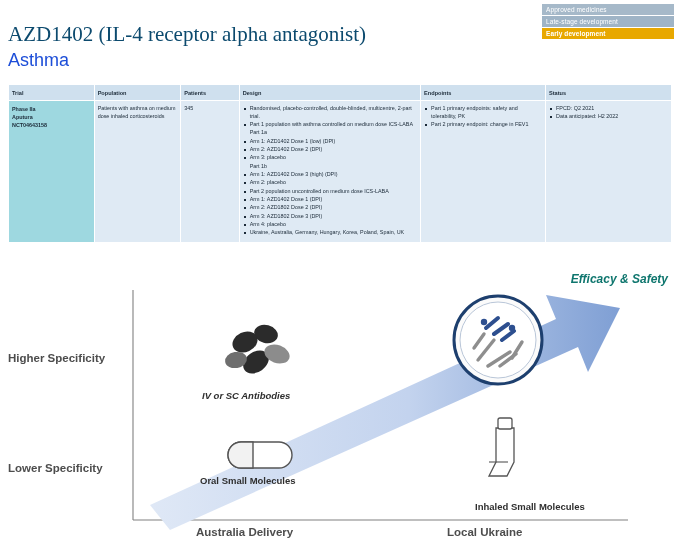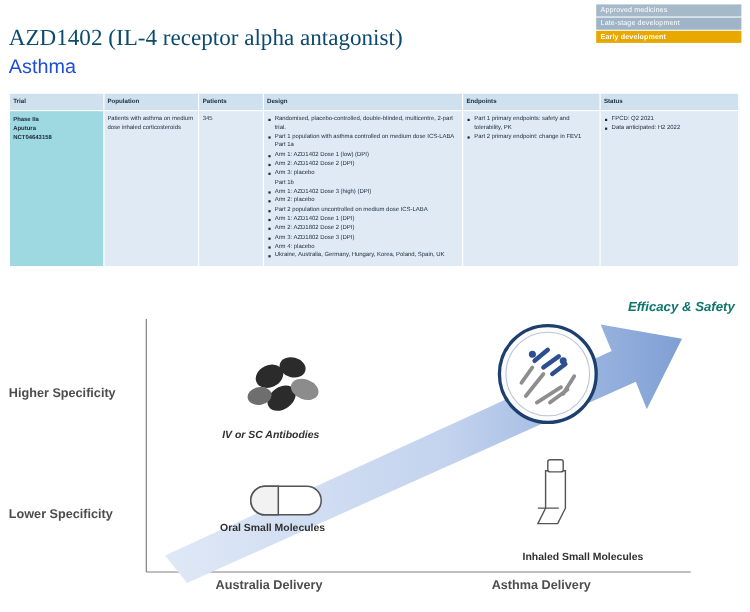--- a/index.html
+++ b/index.html
@@ -296,18 +296,18 @@
       <circle cx="484" cy="60" r="3.2" fill="#2d4f8f"></circle>
       <circle cx="512" cy="66" r="3.2" fill="#2d4f8f"></circle>
     </g>
   </svg>
 
   <div class="efficacy">Efficacy &amp; Safety</div>
 
   <div class="fig-label lbl-higher">Higher Specificity</div>
   <div class="fig-label lbl-lower">Lower Specificity</div>
   <div class="fig-label lbl-systemic">Australia Delivery</div>
-  <div class="fig-label lbl-local">Asthma Delivery</div>
+  <div class="fig-label lbl-local">Local Ukraine</div>
 
   <div class="node-label lbl-iv">IV or SC Antibodies</div>
   <div class="node-label lbl-oral">Oral Small Molecules</div>
   <div class="node-label lbl-inhsmall">Inhaled Small Molecules</div>
 </div>
 
 </body></html>

